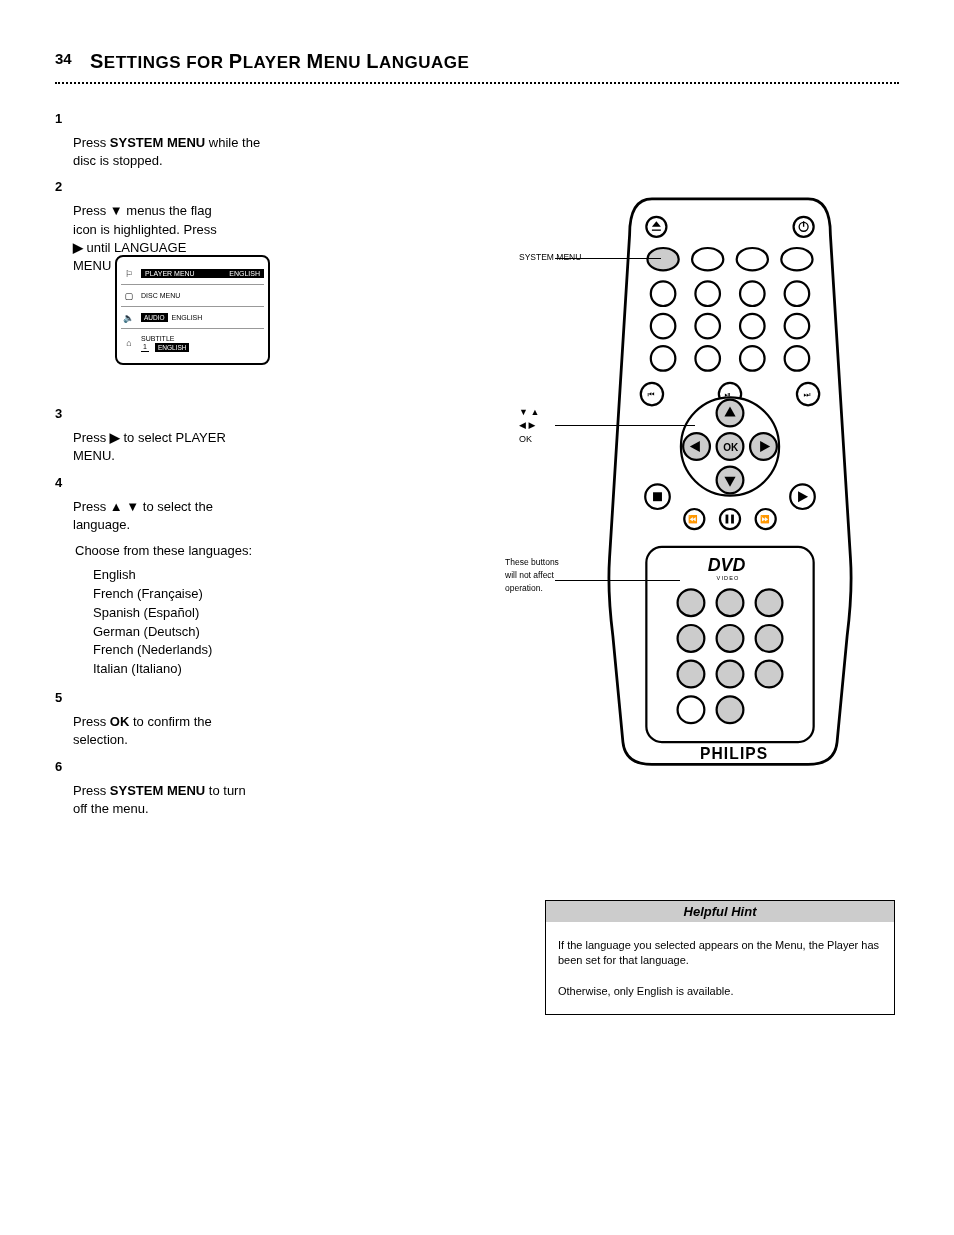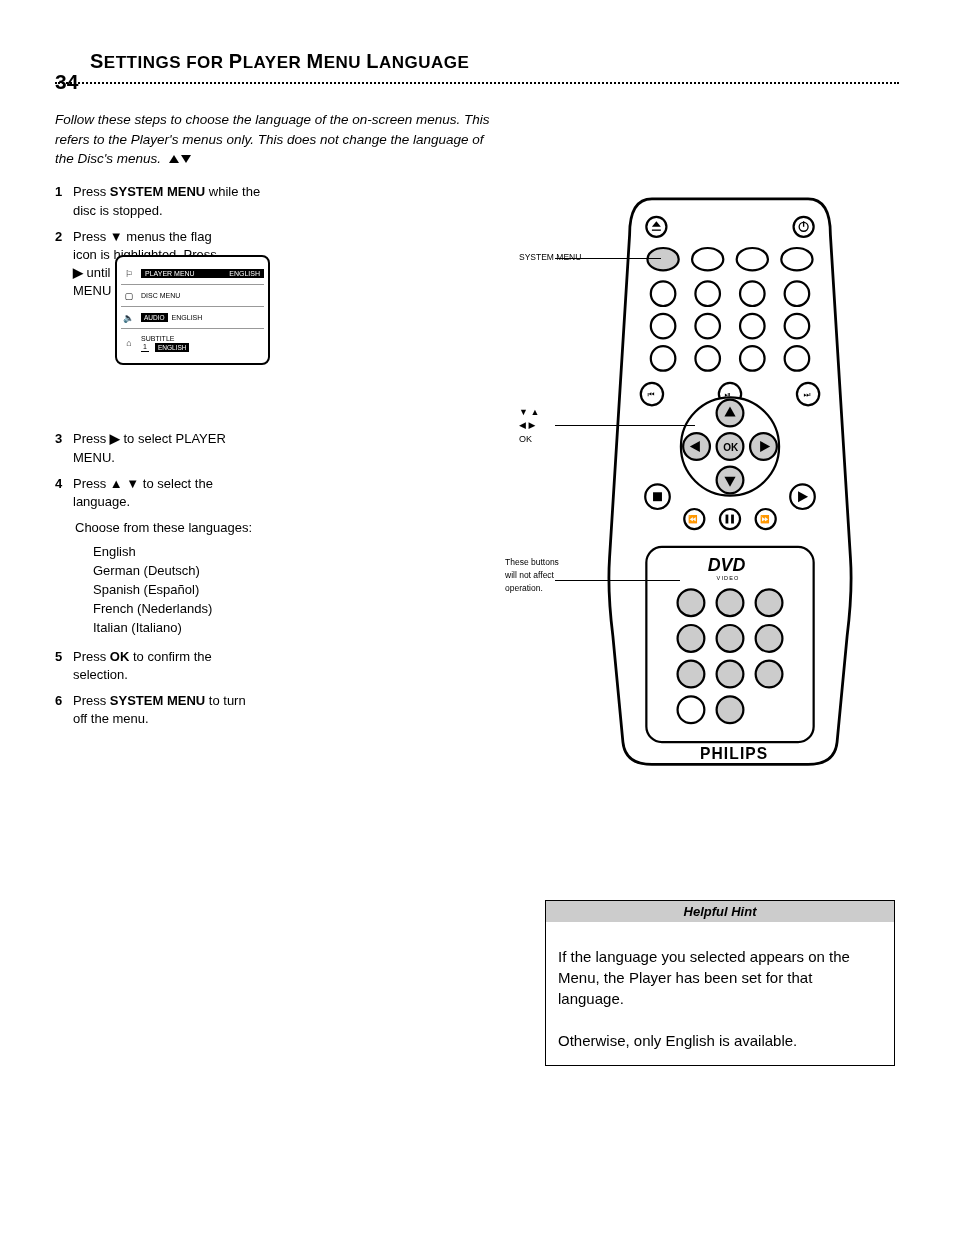--- a/index.html
+++ b/index.html
@@ -10,23 +10,22 @@
     background: #fff;
     color: #000;
     position: relative;
     padding: 40px 55px 20px 55px;
     font-size: 13px;
   }
   .page-number {
     position: absolute;
     top: 50px;
     left: 55px;
-    font-size: 21px;
+    font-size: 15px;
     font-weight: bold;
-    margin-top: 20px;
   }
   .page-title {
     position: absolute;
     top: 50px;
     left: 90px;
     right: 38px;
     font-size: 17px;
     font-weight: bold;
     letter-spacing: 0.5px;
   }
@@ -52,21 +51,21 @@
   .step {
     display: flex;
     margin-bottom: 8px;
     line-height: 1.4;
   }
   .step-num {
     width: 18px;
     font-weight: bold;
     flex-shrink: 0;
   }
-  .step-text { flex: 1; }
+  .step-text { flex: 1; margin-top: 24px; }
   .step-text b { font-weight: bold; }
   .screen-box {
     position: absolute;
     top: 255px;
     left: 115px;
     width: 155px;
     height: 110px;
     border: 2px solid #000;
     border-radius: 8px;
     background: #fff;
@@ -121,22 +120,22 @@
   }
   .tip-header {
     background: #ccc;
     text-align: center;
     font-style: italic;
     font-weight: bold;
     font-size: 13px;
     padding: 3px 0;
   }
   .tip-body {
-    padding: 24px 12px 14px 12px;
-    font-size: 15px;
+    padding: 16px 12px 14px 12px;
+    font-size: 11px;
     line-height: 1.4;
   }
   .remote-svg {
     position: absolute;
     top: 190px;
     left: 585px;
     width: 290px;
   }
   .callout-line {
     position: absolute;
@@ -151,27 +150,20 @@
 <div class="page-number">34</div>
 <div class="page-title">
   <span><span style="font-size:20px">S</span><span>ETTINGS FOR</span></span>
   <span> <span style="font-size:20px">P</span><span>LAYER</span></span>
   <span> <span style="font-size:20px">M</span><span>ENU</span></span>
   <span> <span style="font-size:20px">L</span><span>ANGUAGE</span></span>
 </div>
 <div class="dotted-line"></div>
 
 <div class="left-col">
-  <div class="intro">
-    <span>Follow these steps to choose the language of the on-screen menus. This refers to the Player's menus only. This does not change the language of the Disc's menus.</span>
-    <span style="display:inline-block;vertical-align:middle;margin-left:4px;font-style:normal"><svg width="22" height="10">
-          <polygon points="0,9 5,1 10,9" fill="#000"></polygon>
-          <polygon points="12,1 17,9 22,1" fill="#000"></polygon>
-        </svg></span>
-  </div>
 
   <div class="step">
     <div class="step-num">1</div>
     <div class="step-text">
       <span>Press </span><b>SYSTEM MENU </b><span>while the</span><br>
       <span>disc is stopped.</span>
     </div>
   </div>
 
   <div class="step">
@@ -196,22 +188,23 @@
       <div class="step-num">4</div>
       <div class="step-text">
         <span>Press </span><b>▲ ▼</b><span> to select the</span><br>
         <span>language.</span>
       </div>
     </div>
     <div style="font-size:13px;line-height:1.4;margin-left:20px;">
       <span>Choose from these languages:</span>
       <div class="lang-list">
         <span>English</span>
+        <span>French (Française)</span>
+        <span>Spanish (Español)</span>
         <span>German (Deutsch)</span>
-        <span>Spanish (Español)</span>
         <span>French (Nederlands)</span>
         <span>Italian (Italiano)</span>
       </div>
     </div>
     <div class="step" style="margin-top:10px">
       <div class="step-num">5</div>
       <div class="step-text">
         <span>Press </span><b>OK </b><span>to confirm the</span><br>
         <span>selection.</span>
       </div>

